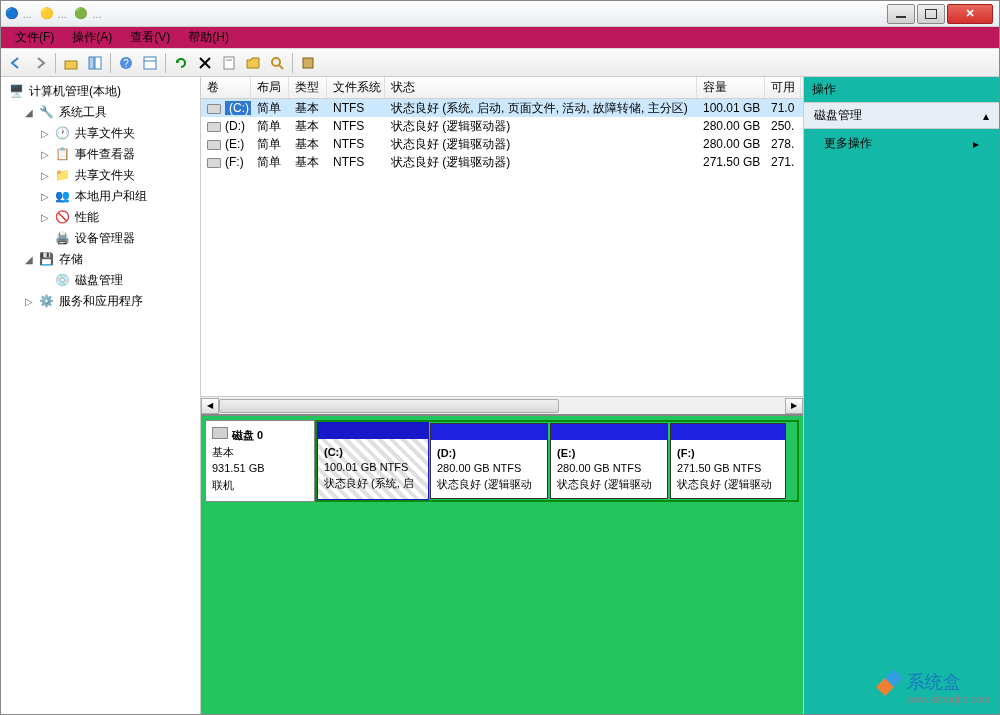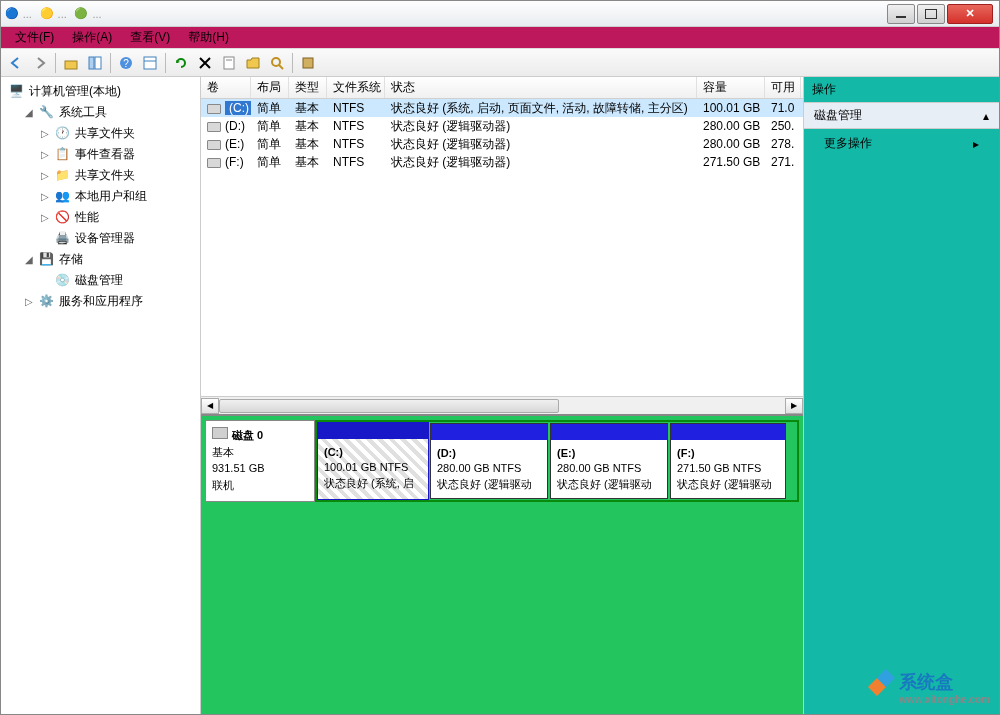--- a/index.html
+++ b/index.html
@@ -61,21 +61,21 @@
 
 .legend { padding: 6px 8px; border-top: 1px solid #ccc; display: flex; gap: 14px; align-items: center; font-size: 12px; }
 .legend-item { display: flex; align-items: center; gap: 4px; }
 .legend-box { width: 12px; height: 12px; border: 1px solid #333; }
 
 .actions-panel { width: 195px; background: #14b8a6; }
 .actions-header { padding: 4px 8px; border-bottom: 1px solid #ccc; font-size: 12px; }
 .actions-section { background: #e8eef6; padding: 4px 10px; border-bottom: 1px solid #ccc; display: flex; justify-content: space-between; align-items: center; }
 .actions-item { padding: 6px 20px; cursor: pointer; display: flex; justify-content: space-between; align-items: center; }
 
-.watermark { position: absolute; right: 10px; bottom: 10px; font-size: 18px; color: #1878c0; font-weight: bold; display: flex; align-items: center; gap: 4px; }
+.watermark { position: absolute; right: 10px; bottom: 10px; font-size: 18px; color: #1878c0; font-weight: normal; display: flex; align-items: center; gap: 4px; }
 .watermark-icon { width: 36px; height: 36px; }
 .watermark small { font-size: 10px; color: #888; display: block; }
 </style>
 </head>
 <body>
 
 <div class="window">
 
   <div class="taskbar">
     <span class="taskbar-item">🔵 <span style="color:#999">...</span></span>

